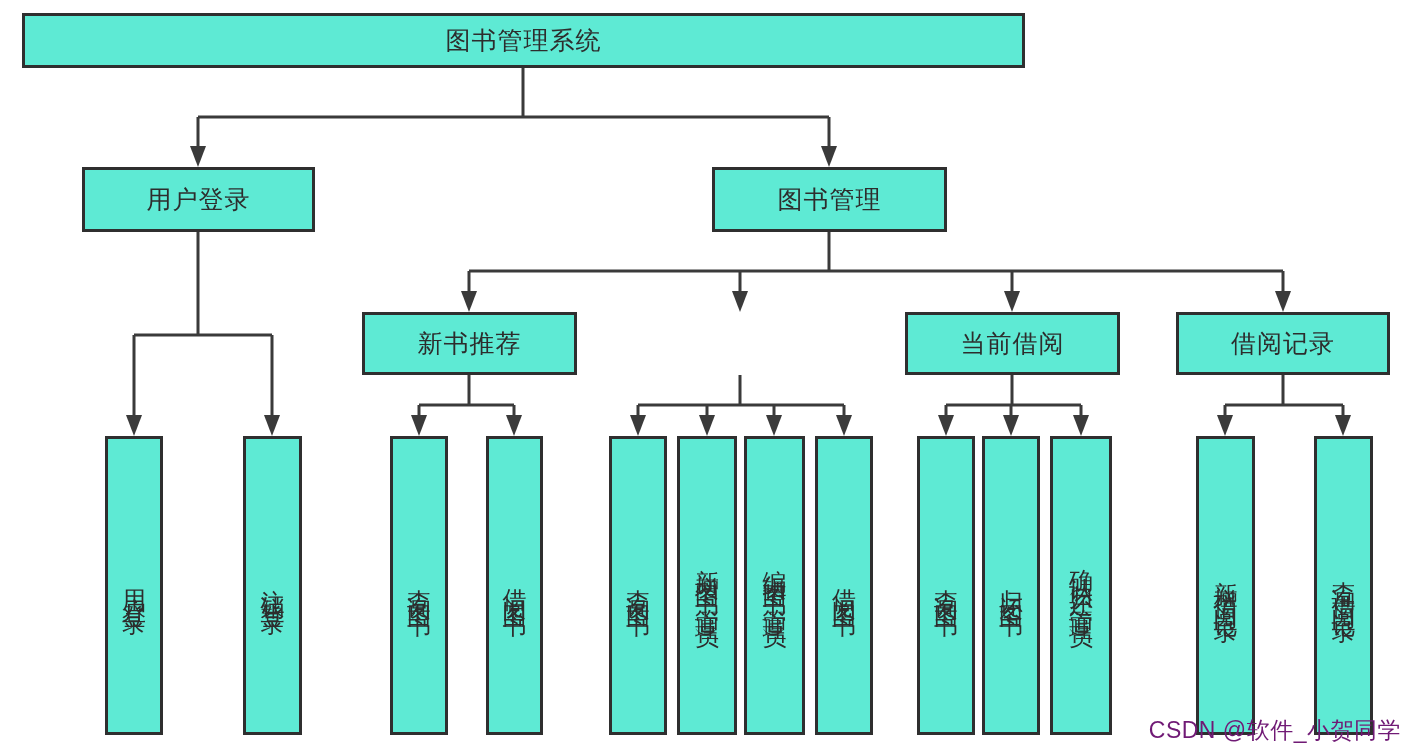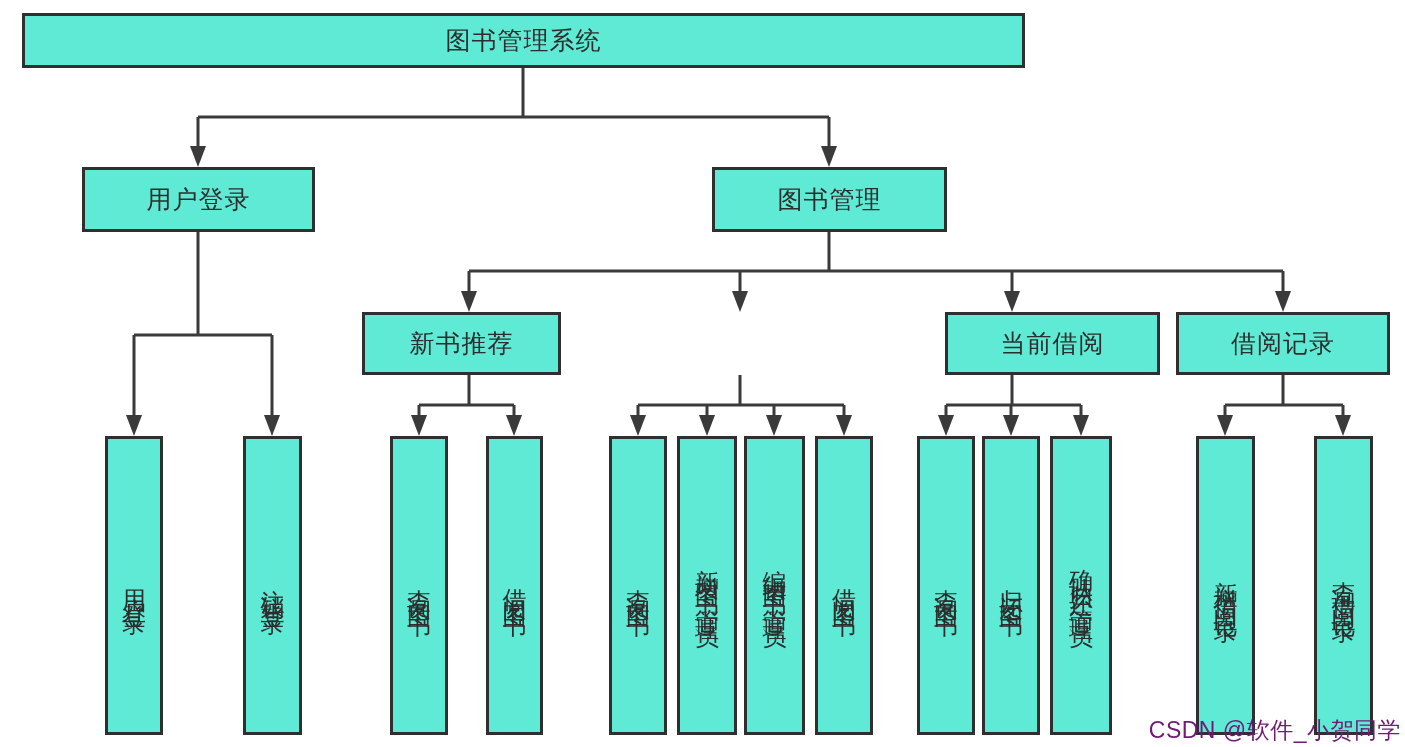--- a/index.html
+++ b/index.html
@@ -88,24 +88,24 @@
     <span>图书管理系统</span>
   </div>
 
   <div class="box hbox" style="left:82px; top:167px; width:233px; height:65px;">
     <span>用户登录</span>
   </div>
   <div class="box hbox" style="left:712px; top:167px; width:235px; height:65px;">
     <span>图书管理</span>
   </div>
 
-  <div class="box hbox" style="left:362px; top:312px; width:199px; height:63px;text-align:center;">
+  <div class="box hbox" style="left:362px; top:312px; width:215px; height:63px;text-align:center;">
     <span>新书推荐</span>
   </div>
-  <div class="box hbox" style="left:905px; top:312px; width:215px; height:63px;margin-left:40px;">
+  <div class="box hbox" style="left:905px; top:312px; width:215px; height:63px;">
     <span>当前借阅</span>
   </div>
   <div class="box hbox" style="left:1176px; top:312px; width:214px; height:63px;">
     <span>借阅记录</span>
   </div>
 
   <div class="box vbox" style="left:105px; top:436px; width:58px; height:299px;">
     <span class="vtext">用户登录</span>
   </div>
   <div class="box vbox" style="left:243px; top:436px; width:59px; height:299px;">

